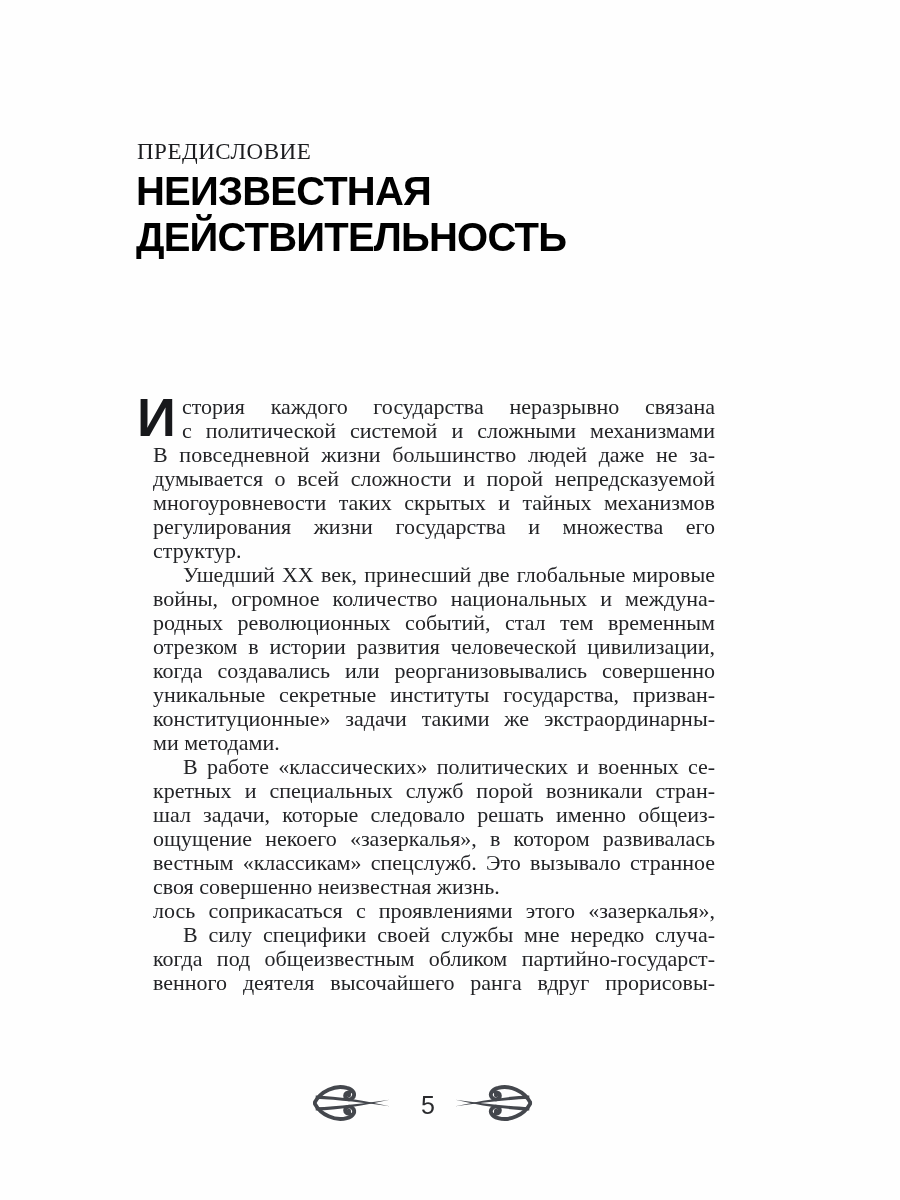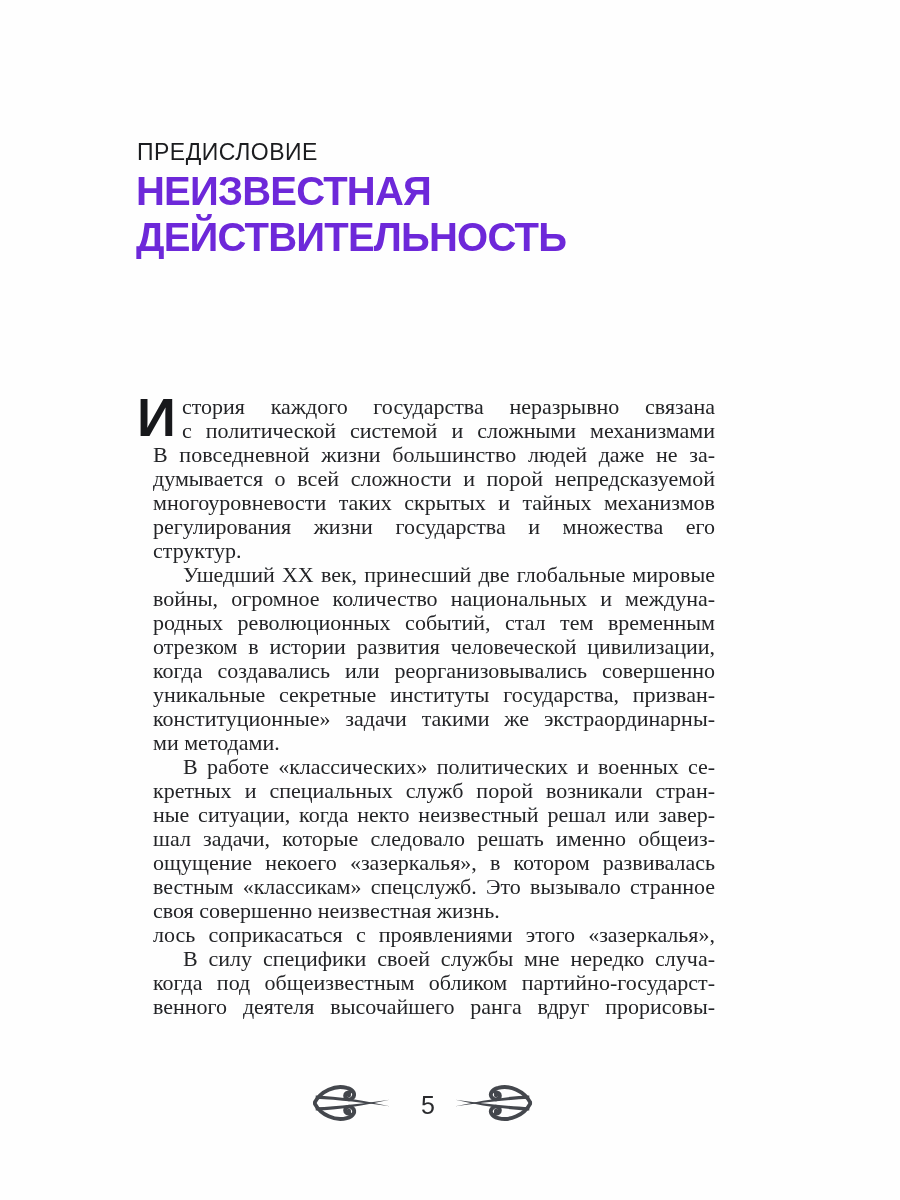--- a/index.html
+++ b/index.html
@@ -7,29 +7,29 @@
     position: relative;
     width: 900px; height: 1200px;
     background: #fefefe;
     margin: 0 auto;
     overflow: hidden;
     font-family: "Liberation Serif", "DejaVu Serif", serif;
     color: #232427;
   }
   .kicker {
     position: absolute; left: 137px; top: 139px;
-    font-family: Liberation Sans, sans-serif;
+    font-family: Liberation Serif, serif;
     font-size: 23px; font-weight: 400; letter-spacing: 0.5px;
     color: #1b1c1f; white-space: nowrap; text-align: center;
   }
   .title {
     position: absolute; left: 136px; top: 168px; margin: 0;
     font-family: "Liberation Sans", "DejaVu Sans", sans-serif;
     font-size: 40px; font-weight: 700; line-height: 46px;
-    letter-spacing: -0.8px; color: #6d28d9;
+    letter-spacing: -0.8px; color: #000000;
   }
   .title .tline { display: block; white-space: nowrap; }
   .bodytext {
     position: absolute; left: 137px; top: 395px; width: 578px;
     font-size: 22px; line-height: 24px;
   }
   .para { margin: 0; padding: 0; }
   .bl {
     text-align: justify;
     text-align-last: justify;
@@ -88,21 +88,20 @@
       <div class="bl">отрезком в истории развития человеческой цивилизации,</div>
       <div class="bl">когда создавались или реорганизовывались совершенно</div>
       <div class="bl">уникальные секретные институты государства, призван-</div>
       <div class="bl">конституционные» задачи такими же экстраординарны-</div>
       <div class="bl last">ми методами.</div>
     </section>
 
     <section class="para">
       <div class="bl ind">В работе «классических» политических и военных се-</div>
       <div class="bl">кретных и специальных служб порой возникали стран-</div>
-      <div class="bl">ные ситуации, когда некто неизвестный решал или завер-</div>
       <div class="bl">шал задачи, которые следовало решать именно общеиз-</div>
       <div class="bl">ощущение некоего «зазеркалья», в котором развивалась</div>
       <div class="bl">вестным «классикам» спецслужб. Это вызывало странное</div>
       <div class="bl last">своя совершенно неизвестная жизнь.</div>
     </section>
 
     <section class="para">
       <div class="bl">лось соприкасаться с проявлениями этого «зазеркалья»,</div>
       <div class="bl ind">В силу специфики своей службы мне нередко случа-</div>
       <div class="bl">когда под общеизвестным обликом партийно-государст-</div>

